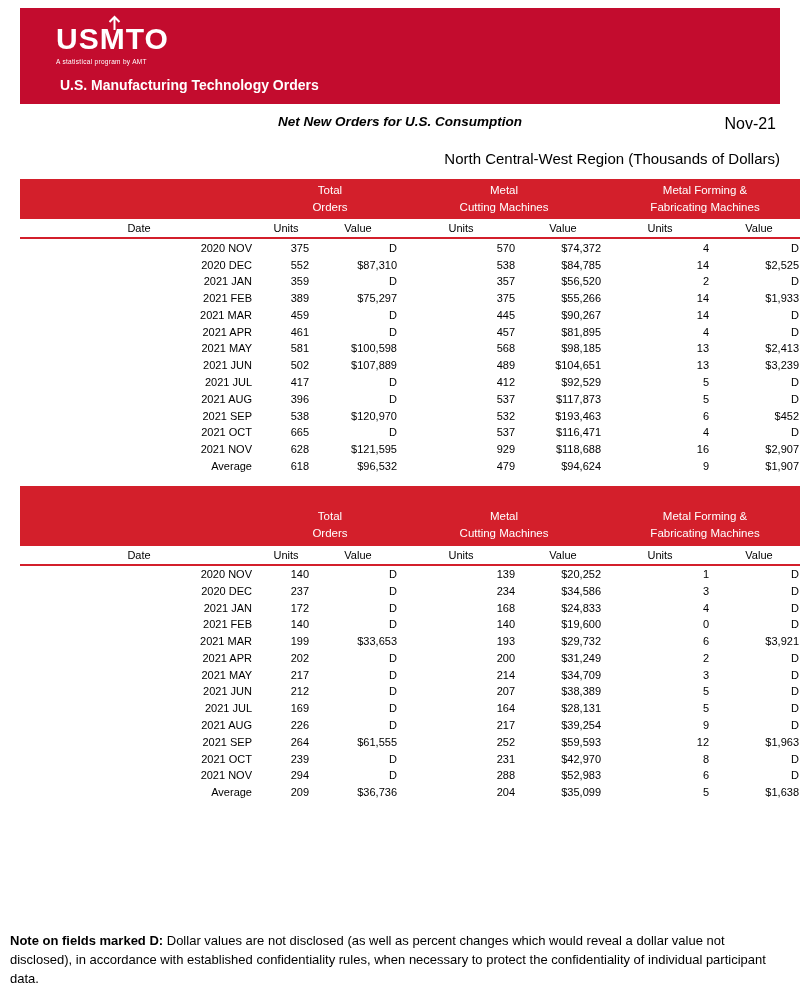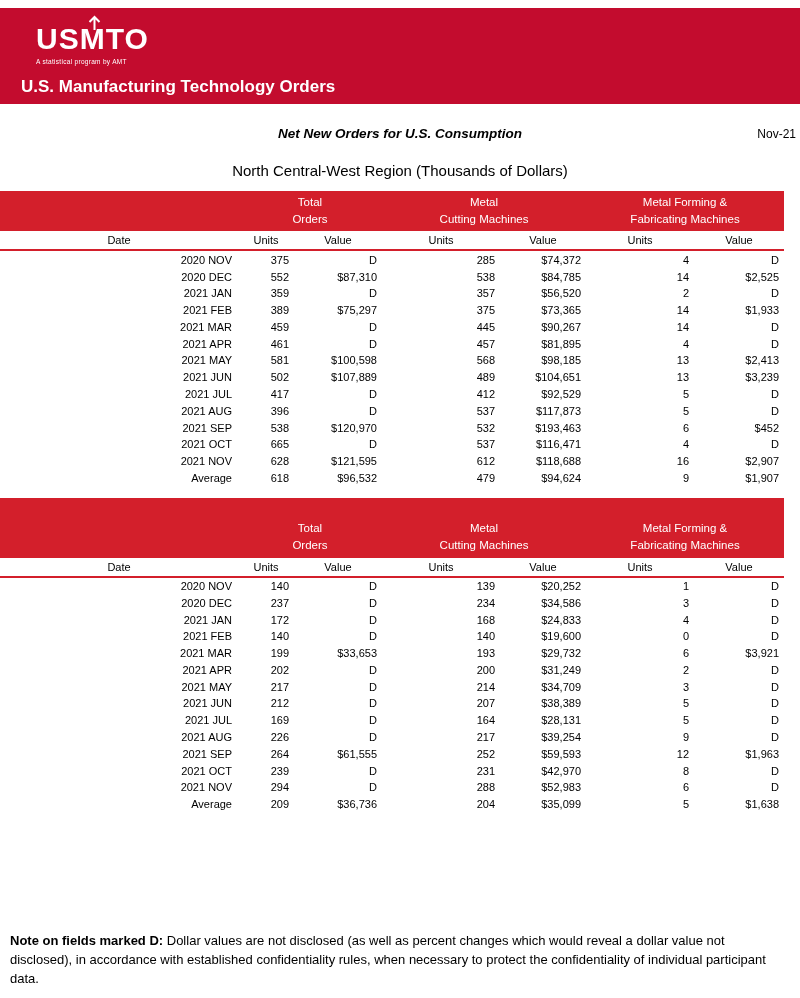--- a/index.html
+++ b/index.html
@@ -3,44 +3,44 @@
 <meta charset="utf-8">
 <style>
   * { margin:0; padding:0; box-sizing:border-box; }
   html,body { background:#fff; }
   .page {
     position:relative;
     width:800px; height:998px;
     background:#fff;
     font-family:"Liberation Sans","DejaVu Sans",sans-serif;
     color:#000;
-    padding:8px 0 0;
+    padding:8px 20px 0;
     overflow:hidden;
   }
 
   
   .banner {
     position:relative;
     height:96px;
     background:var(--banner-red,#c30c2e);
     color:#fff;
   }
   .logo-block { position:absolute; left:36px; top:15px; }
   .logo-text { font-size:30px; font-weight:700; letter-spacing:1px; line-height:1.05; }
   .logo-arrow { position:absolute; left:51px; top:-9px; }
   .logo-tagline { font-size:6.5px; letter-spacing:.3px; margin-top:3px; }
-  .program-name { position:absolute; left:21px; top:69px; font-size:17px; font-weight:700; }
+  .program-name { position:absolute; left:40px; top:69px; font-size:14px; font-weight:700; }
 
   
-  .title-row { position:relative; margin-top:22px; height:18px; }
+  .title-row { position:relative; margin-top:10px; height:18px; }
   .doc-title { text-align:center; font-size:13.5px; font-weight:700; font-style:italic; }
-  .doc-date { position:absolute; right:4px; top:1px; font-size:12px; }
+  .doc-date { position:absolute; right:4px; top:1px; font-size:16px; }
 
   
-  .region-title { text-align:center; font-size:15px; font-weight:400; margin:18px 0 12px; }
+  .region-title { text-align:right; font-size:15px; font-weight:400; margin:18px 0 12px; }
 
   table.orders-table { width:784px; border-collapse:collapse; table-layout:fixed; }
   col.c0{width:238px} col.c1{width:56px} col.c2{width:88px}
   col.c3{width:118px} col.c4{width:86px} col.c5{width:108px} col.c6{width:90px}
 
   tr.group-row th {
     background:var(--band-red,#d31f2b);
     color:#fff; font-weight:400; font-size:11.5px;
     line-height:1.45; padding:3px 0 4px;
     text-align:center; vertical-align:top;
@@ -131,21 +131,21 @@
           <th>Value</th>
           <th>Units</th>
           <th>Value</th>
         </tr>
       </thead>
       <tbody>
           <tr>
             <td class="c-date">2020 NOV</td>
             <td class="c-num">375</td>
             <td class="c-num">D</td>
-            <td class="c-num">285</td>
+            <td class="c-num">570</td>
             <td class="c-num">$74,372</td>
             <td class="c-num">4</td>
             <td class="c-num">D</td>
           </tr>
           <tr>
             <td class="c-date">2020 DEC</td>
             <td class="c-num">552</td>
             <td class="c-num">$87,310</td>
             <td class="c-num">538</td>
             <td class="c-num">$84,785</td>
@@ -159,21 +159,21 @@
             <td class="c-num">357</td>
             <td class="c-num">$56,520</td>
             <td class="c-num">2</td>
             <td class="c-num">D</td>
           </tr>
           <tr>
             <td class="c-date">2021 FEB</td>
             <td class="c-num">389</td>
             <td class="c-num">$75,297</td>
             <td class="c-num">375</td>
-            <td class="c-num">$73,365</td>
+            <td class="c-num">$55,266</td>
             <td class="c-num">14</td>
             <td class="c-num">$1,933</td>
           </tr>
           <tr>
             <td class="c-date">2021 MAR</td>
             <td class="c-num">459</td>
             <td class="c-num">D</td>
             <td class="c-num">445</td>
             <td class="c-num">$90,267</td>
             <td class="c-num">14</td>
@@ -239,21 +239,21 @@
             <td class="c-num">D</td>
             <td class="c-num">537</td>
             <td class="c-num">$116,471</td>
             <td class="c-num">4</td>
             <td class="c-num">D</td>
           </tr>
           <tr>
             <td class="c-date">2021 NOV</td>
             <td class="c-num">628</td>
             <td class="c-num">$121,595</td>
-            <td class="c-num">612</td>
+            <td class="c-num">929</td>
             <td class="c-num">$118,688</td>
             <td class="c-num">16</td>
             <td class="c-num">$2,907</td>
           </tr>
           <tr>
             <td class="c-date">Average</td>
             <td class="c-num">618</td>
             <td class="c-num">$96,532</td>
             <td class="c-num">479</td>
             <td class="c-num">$94,624</td>

